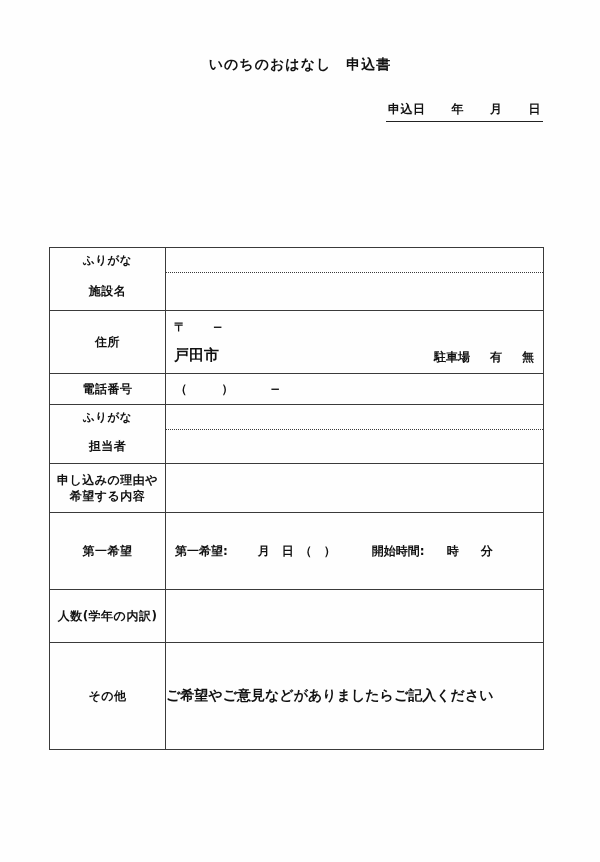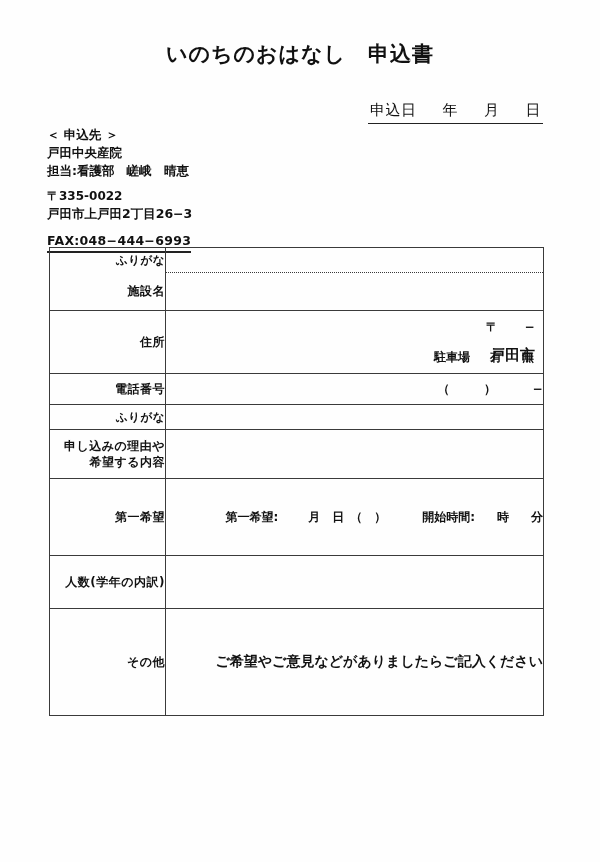--- a/index.html
+++ b/index.html
@@ -21,37 +21,37 @@
     left: 0; top: 0;
     width: 600px;
     height: 862px;
     background: #fefefe;
   }
 
   
   .doc-title {
     position: absolute;
     left: 0;
-    top: 40px;
+    top: 56px;
     width: 600px;
     text-align: center;
-    font-size: 21px;
+    font-size: 14px;
     font-weight: bold;
     letter-spacing: 1px;
   }
 
   
   .apply-date {
     position: absolute;
     right: 57px;
     top: 101px;
     border-bottom: 1.6px solid #222;
     padding: 0 2px 3px 2px;
-    font-size: 15px;
-    font-weight: normal;
+    font-size: 12px;
+    font-weight: bold;
     white-space: nowrap;
   }
   .apply-date .lbl { letter-spacing: 0.5px; }
   .apply-date .unit {
     display: inline-block;
     margin-left: 26px;
     letter-spacing: 0.5px;
   }
 
   
@@ -82,21 +82,20 @@
     top: 247px;
     width: 494px;
     border-collapse: collapse;
     table-layout: fixed;
     font-size: 12px;
   }
   .form-table td {
     border: 1.2px solid #3a3a3a;
     padding: 0;
     vertical-align: middle;
-    text-align: right;
   }
   .lbl-col {
     width: 116px;
     text-align: center;
     font-weight: bold;
     letter-spacing: 0.5px;
   }
   .val-col { width: 378px; }
 
   
@@ -188,29 +187,20 @@
 <body>
 
 <div class="page">
 
   <div class="doc-title">いのちのおはなし　申込書</div>
 
   <div class="apply-date">
     <span class="lbl">申込日</span><span class="unit">年</span><span class="unit">月</span><span class="unit">日</span>
   </div>
 
-  <div class="addr-block">
-    <div class="ln">＜ 申込先 ＞</div>
-    <div class="ln">戸田中央産院</div>
-    <div class="ln"><span>担当:看護部</span><span class="contact-sp"></span><span>嵯峨　晴恵</span></div>
-    <div class="gap"></div>
-    <div class="ln zip">〒335-0022</div>
-    <div class="ln">戸田市上戸田2丁目26−3</div>
-    <div class="ln"><span class="fax">FAX:048−444−6993</span></div>
-  </div>
 
   <table class="form-table">
     <colgroup>
       <col class="lbl-col">
       <col class="val-col">
     </colgroup>
     <tbody>
 
       <tr>
         <td class="lbl-col no-b-bottom" style="height:24px;">
@@ -249,20 +239,24 @@
       </tr>
 
 
       <tr>
         <td class="lbl-col no-b-bottom" style="height:24px;">
           <span class="furigana-label">ふりがな</span>
         </td>
         <td class="val-col dot-bottom cell-pad"></td>
       </tr>
 
+      <tr>
+        <td class="lbl-col no-b-top" style="height:34px;">担当者</td>
+        <td class="val-col dot-top cell-pad"></td>
+      </tr>
 
       <tr>
         <td class="lbl-col label-2line" style="height:48px;">
           <span>申し込みの理由や</span><br>
           <span>希望する内容</span>
         </td>
         <td class="val-col cell-pad"></td>
       </tr>
 
       <tr>

